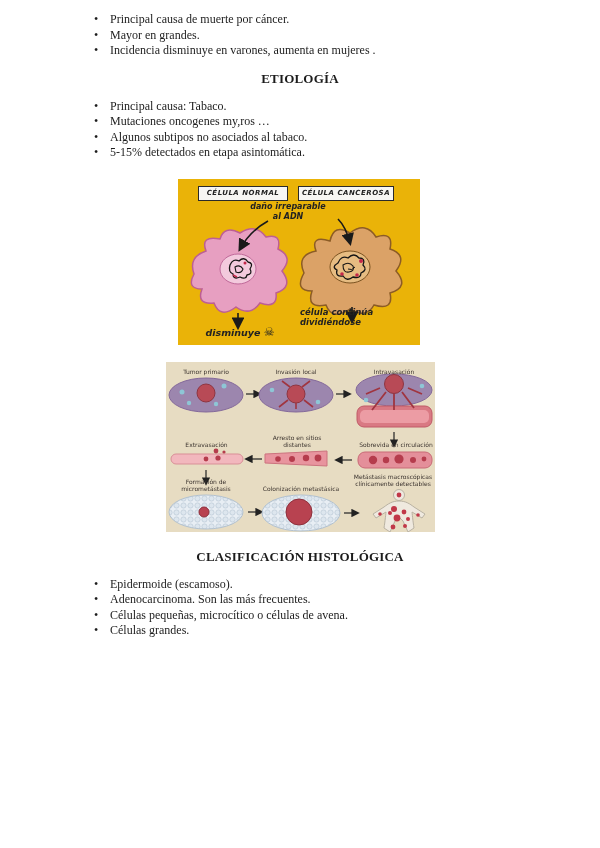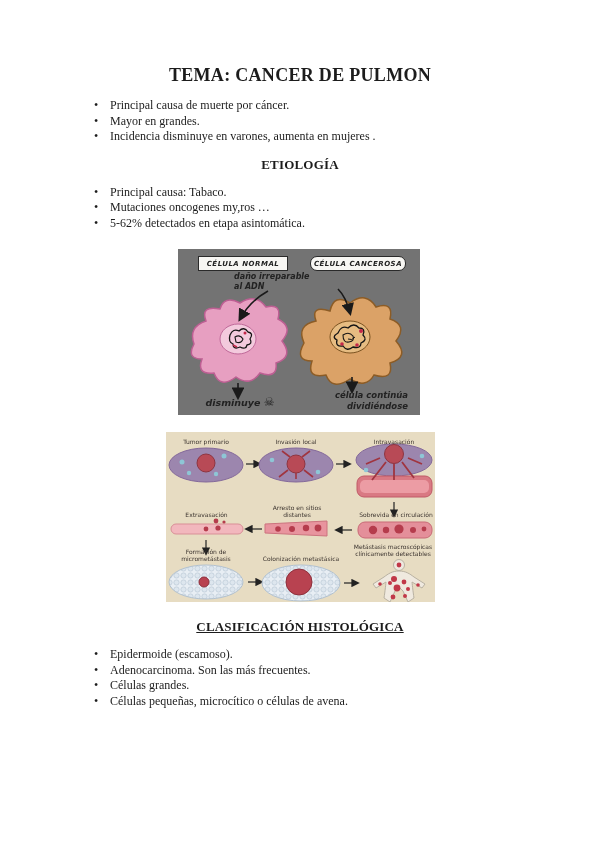--- a/index.html
+++ b/index.html
@@ -6,40 +6,40 @@
   .page {
     position:relative; width:600px; height:848px; background:#ffffff;
     font-family:"Liberation Serif", serif; color:#1c1c1c; overflow:hidden;
   }
   .doc-title { margin:64px 0 0 0; font-size:18px; line-height:22px; font-weight:bold;
     text-align:center; letter-spacing:0.3px; }
   .sec-head { margin:0; font-size:13px; line-height:16px; font-weight:bold;
     text-align:center; letter-spacing:0.2px; }
   .sec-head.s1 { margin-top:24px; }
   .sec-head.s2 { margin-top:12px; }
-  .sec-head.s3 { margin-top:17px;text-decoration:underline; }
+  .sec-head.s3 { margin-top:17px; }
   ul.bullets { margin:12px 70px 0 110px; padding:0; list-style:none; }
   ul.bullets li { position:relative; font-size:12px; line-height:15.5px; }
   ul.bullets li::before { content:"\2022"; position:absolute; left:-16px; top:0; }
 
   
   .fig { position:relative; }
   .fig svg { position:absolute; left:0; top:0; }
-  .fig-cell { width:242px; height:166px; margin:18px 0 16px 178px; background:#737373; }
+  .fig-cell { width:242px; height:166px; margin:18px 0 16px 178px; background:#eab308; }
   .lblbox { position:absolute; border:1.5px solid #2a2a2a; background:#f7f6f3;
     font:italic bold 7px "DejaVu Sans", sans-serif; letter-spacing:0.5px; color:#222;
     display:flex; align-items:center; justify-content:center; white-space:nowrap; }
   .lb1 { left:20px; top:7px;  width:88px; height:13px; }
-  .lb2 { left:132px; top:7px; width:94px; height:13px;border-radius:7px; }
-  .dmg  { position:absolute; left:56px; top:23px; width:108px; 
+  .lb2 { left:120px; top:7px; width:94px; height:13px; }
+  .dmg  { position:absolute; left:56px; top:23px; width:108px; text-align:center;
     font:italic bold 8px "DejaVu Sans", sans-serif; color:#222; line-height:10px; }
   .apop { position:absolute; left:6px; top:146px; width:112px; text-align:center;
     font:italic bold 9.5px "DejaVu Sans", sans-serif; color:#222; }
   .skull { font-style:normal; font-weight:normal; font-size:12px; }
-  .outcome { position:absolute; left:122px; top:141px; width:108px; text-align:right;
+  .outcome { position:absolute; left:122px; top:128px; width:108px; text-align:left;
     font:italic bold 8.5px "DejaVu Sans", sans-serif; color:#222; line-height:10.5px; }
 
   
   .fig-meta { width:269px; height:170px; margin:17px 0 0 166px; background:#e7dcc2; }
   .mlbl { position:absolute; font:6px "DejaVu Sans", sans-serif; color:#3b332e;
     text-align:center; line-height:7px; }
   .nw { white-space:nowrap; }
   .m0 { left:5px;   top:6px;  width:70px; }
   .m1 { left:95px;  top:6px;  width:70px; }
   .m2 { left:193px; top:6px;  width:70px; }
@@ -48,33 +48,33 @@
   .m5 { left:8px;   top:79px; width:65px; }
   .m6 { left:10px;  top:116px; width:60px; }
   .m7 { left:93px;  top:123px; width:84px; }
   .m8 { left:183px; top:111px; width:88px; }
 </style>
 </head>
 <body>
 
 <div class="page">
 
-  <h1 class="doc-title">TEMA: CANCER DE PULMON</h1>
 
   <ul class="bullets">
     <li>Principal causa de muerte por cáncer.</li>
     <li>Mayor en grandes.</li>
     <li>Incidencia disminuye en varones, aumenta en mujeres .</li>
   </ul>
 
   <h2 class="sec-head s2">ETIOLOGÍA</h2>
   <ul class="bullets">
     <li>Principal causa: Tabaco.</li>
     <li>Mutaciones oncogenes my,ros …</li>
-    <li>5-62% detectados en etapa asintomática.</li>
+    <li>Algunos subtipos no asociados al tabaco.</li>
+    <li>5-15% detectados en etapa asintomática.</li>
   </ul>
 
   <figure class="fig fig-cell">
     <svg width="242" height="166" viewBox="0 0 242 166">
       <defs>
         <marker id="a1" markerWidth="8" markerHeight="8" refX="6" refY="4" orient="auto">
           <path d="M0,0 L8,4 L0,8 z" fill="#1a1a1a"></path>
         </marker>
       </defs>
 
@@ -203,17 +203,17 @@
     <div class="mlbl m5 nw">Extravasación</div>
     <div class="mlbl m6">Formación de micrometástasis</div>
     <div class="mlbl m7 nw">Colonización metastásica</div>
     <div class="mlbl m8">Metástasis macroscópicas clínicamente detectables</div>
   </figure>
 
   <h2 class="sec-head s3">CLASIFICACIÓN HISTOLÓGICA</h2>
   <ul class="bullets">
     <li>Epidermoide (escamoso).</li>
     <li>Adenocarcinoma. Son las más frecuentes.</li>
+    <li>Células pequeñas, microcítico o células de avena.</li>
     <li>Células grandes.</li>
-    <li>Células pequeñas, microcítico o células de avena.</li>
   </ul>
 
 </div>
 
 </body></html>

